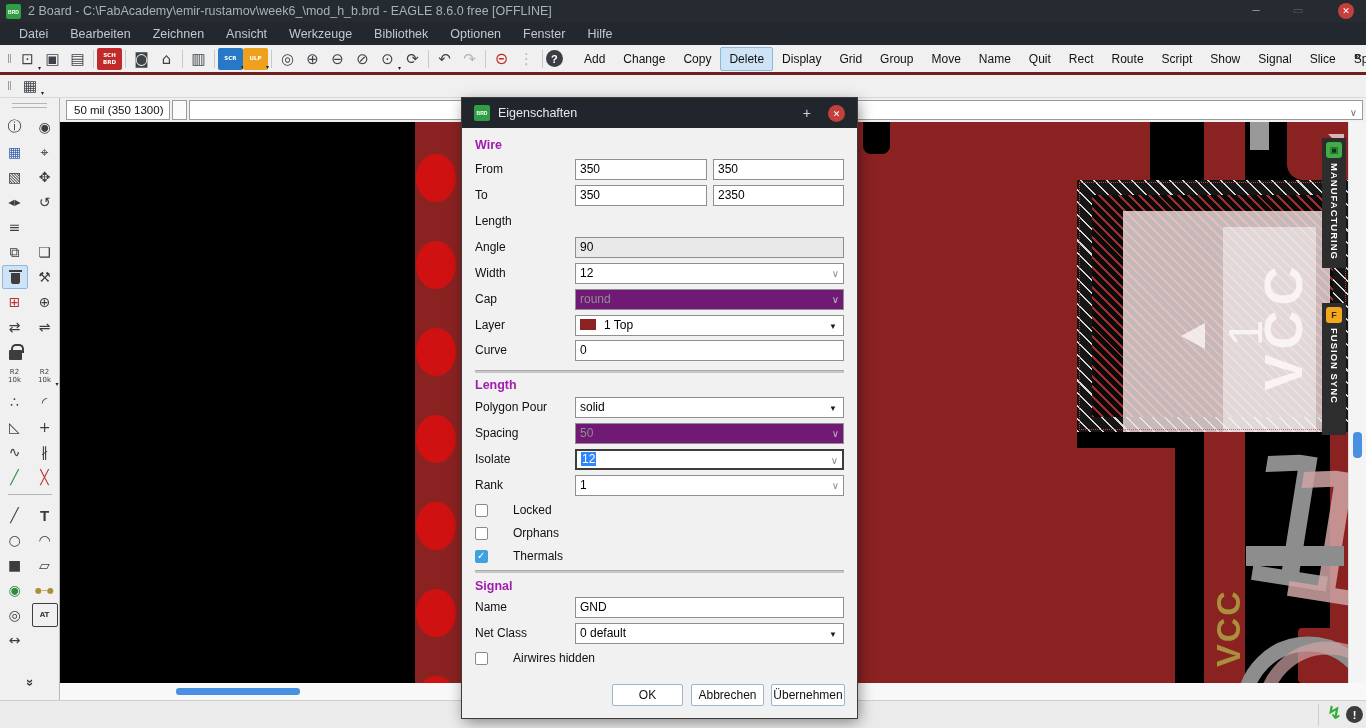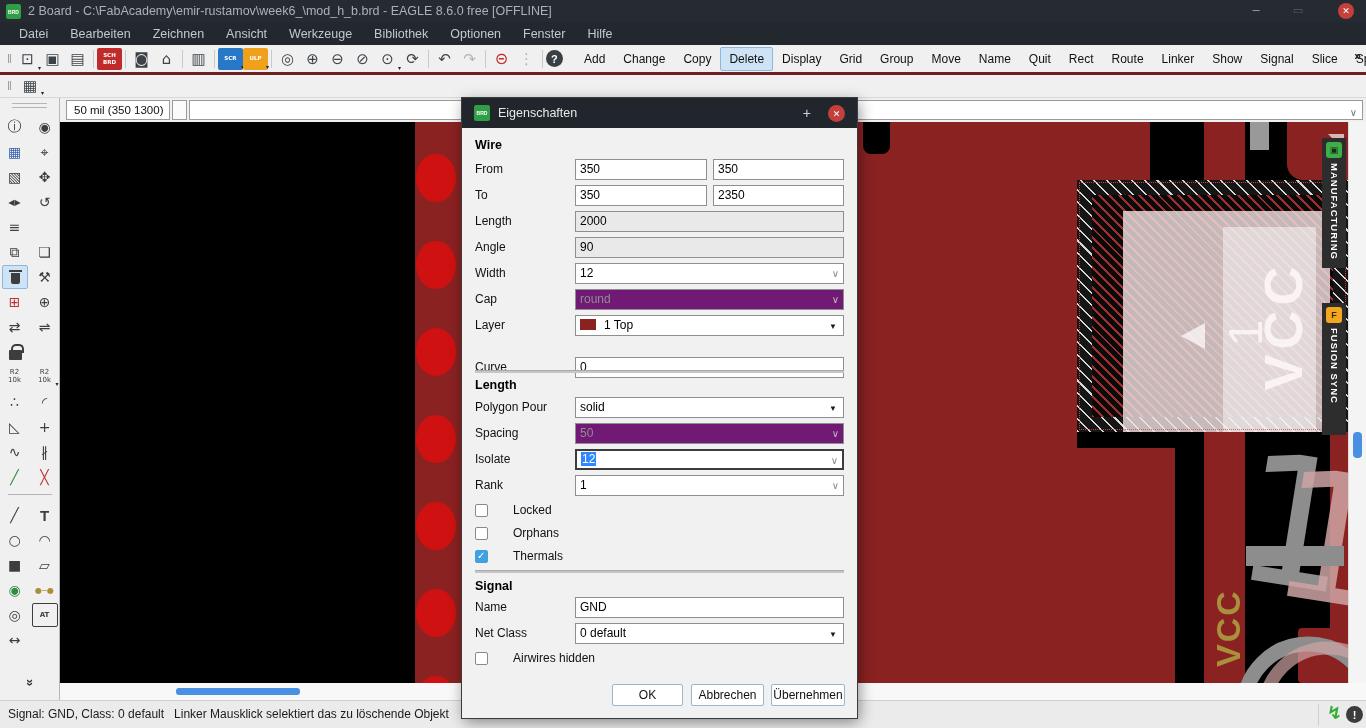--- a/index.html
+++ b/index.html
@@ -141,21 +141,21 @@
   
   .dialog { position:absolute; left:462px; top:98px; width:395px; height:620px; background:var(--dialog-bg,#f1f1f1);
             z-index:60; box-shadow:0 0 0 1px #3c3c3c, 2px 4px 14px rgba(0,0,0,.45); }
   .dlg-title { position:absolute; left:0; top:0; width:100%; height:30px; background:var(--dialog-title-bg,#20262c);text-align:center; }
   .dlg-ico { position:absolute; left:12px; top:7px; width:16px; height:16px; background:#2f9e44; border-radius:2px;
              color:#fff; font-size:5px; font-weight:bold; display:flex; align-items:center; justify-content:center; }
   .dlg-title-text { position:absolute; left:36px; line-height:30px; color:#e6e9eb; font-size:12.5px; }
   .dlg-pin { position:absolute; right:46px; top:0; line-height:30px; color:#cfd4d8; font-size:14px; }
   .dlg-close { position:absolute; right:12px; top:7px; width:17px; height:17px; border-radius:50%; background:var(--close-red,#c4403c);
                color:#fff; font-size:9px; display:flex; align-items:center; justify-content:center; }
-  .dheader { position:absolute; left:13px; font-weight:bold; font-size:12.5px; color:#000000; }
+  .dheader { position:absolute; left:13px; font-weight:bold; font-size:12.5px; color:#a21caf; }
   .dlabel { position:absolute; left:13px; width:96px; line-height:21px; color:#111; }
   .drow { position:absolute; left:0; width:100%; height:21px; }
   .dfield, .dcombo { position:absolute; top:0; height:21px; background:#fff; border:1px solid #8f8f8f; line-height:19px;
             padding:0 4px; color:#000; font-size:12px; }
   .f-full { left:113px; width:269px; } .f-h1 { left:113px; width:132px; } .f-h2 { left:251px; width:131px; }
   .dis { background:#e9e9e9; }
   .dis-text { background:#701a75; color:#8f8f8f; }
   .dcombo { padding-right:18px; }
   .chev { position:absolute; right:4px; top:0; line-height:20px; color:#8a8a8a; font-size:10px; }
   .chev-dis { color:#bdbdbd; }
@@ -244,21 +244,21 @@
         <div class="cmd-btn">Copy</div>
         <div class="cmd-btn active">Delete</div>
         <div class="cmd-btn">Display</div>
         <div class="cmd-btn">Grid</div>
         <div class="cmd-btn">Group</div>
         <div class="cmd-btn">Move</div>
         <div class="cmd-btn">Name</div>
         <div class="cmd-btn">Quit</div>
         <div class="cmd-btn">Rect</div>
         <div class="cmd-btn">Route</div>
-        <div class="cmd-btn">Linker</div>
+        <div class="cmd-btn">Script</div>
         <div class="cmd-btn">Show</div>
         <div class="cmd-btn">Signal</div>
         <div class="cmd-btn">Slice</div>
         <div class="cmd-btn">Split</div>
       </div>
   </div>
   <div class="tb-overflow">»</div>
   <div class="redline"></div>
 
   <div class="subtoolbar">
@@ -387,21 +387,20 @@
   </div>
 
   <div class="vscroll">
     <div class="vthumb"></div>
   </div>
   <div class="hscroll">
     <div class="hthumb"></div>
   </div>
 
   <div class="statusbar">
-    <div class="sb-text">Signal: GND, Class: 0 default   Linker Mausklick selektiert das zu löschende Objekt</div>
     <div class="sb-sep"></div>
     <div class="sb-bolt">↯</div>
     <div class="sb-alert">!</div>
   </div>
 
   <div class="dialog">
     <div class="dlg-title">
       <div class="dlg-ico">BRD</div>
       <div class="dlg-title-text">Eigenschaften</div>
       <div class="dlg-pin">+</div>
@@ -415,21 +414,20 @@
       <div class="dfield f-h1">350</div>
       <div class="dfield f-h2">350</div>
     </div>
     <div class="drow" style="top:87px">
       <div class="dlabel">To</div>
       <div class="dfield f-h1">350</div>
       <div class="dfield f-h2">2350</div>
     </div>
     <div class="drow" style="top:113px">
       <div class="dlabel">Length</div>
-      <div class="dfield f-full dis">2000</div>
     </div>
     <div class="drow" style="top:139px">
       <div class="dlabel">Angle</div>
       <div class="dfield f-full dis">90</div>
     </div>
     <div class="drow" style="top:165px">
       <div class="dlabel">Width</div>
       <div class="dcombo f-full">
         <span>12</span>
         <span class="chev">∨</span>
@@ -442,21 +440,21 @@
         <span class="chev chev-dis">∨</span>
       </div>
     </div>
     <div class="drow" style="top:217px">
       <div class="dlabel">Layer</div>
       <div class="dcombo f-full">
         <span class="swatch"></span><span>1 Top</span>
         <span class="chevf">▼</span>
       </div>
     </div>
-    <div class="drow" style="top:259px">
+    <div class="drow" style="top:242px">
       <div class="dlabel">Curve</div>
       <div class="dfield f-full">0</div>
     </div>
 
     <div class="dsep" style="top:272px"></div>
     <div class="dheader" style="top:280px">Length</div>
 
     <div class="drow" style="top:299px">
       <div class="dlabel">Polygon Pour</div>
       <div class="dcombo f-full">

